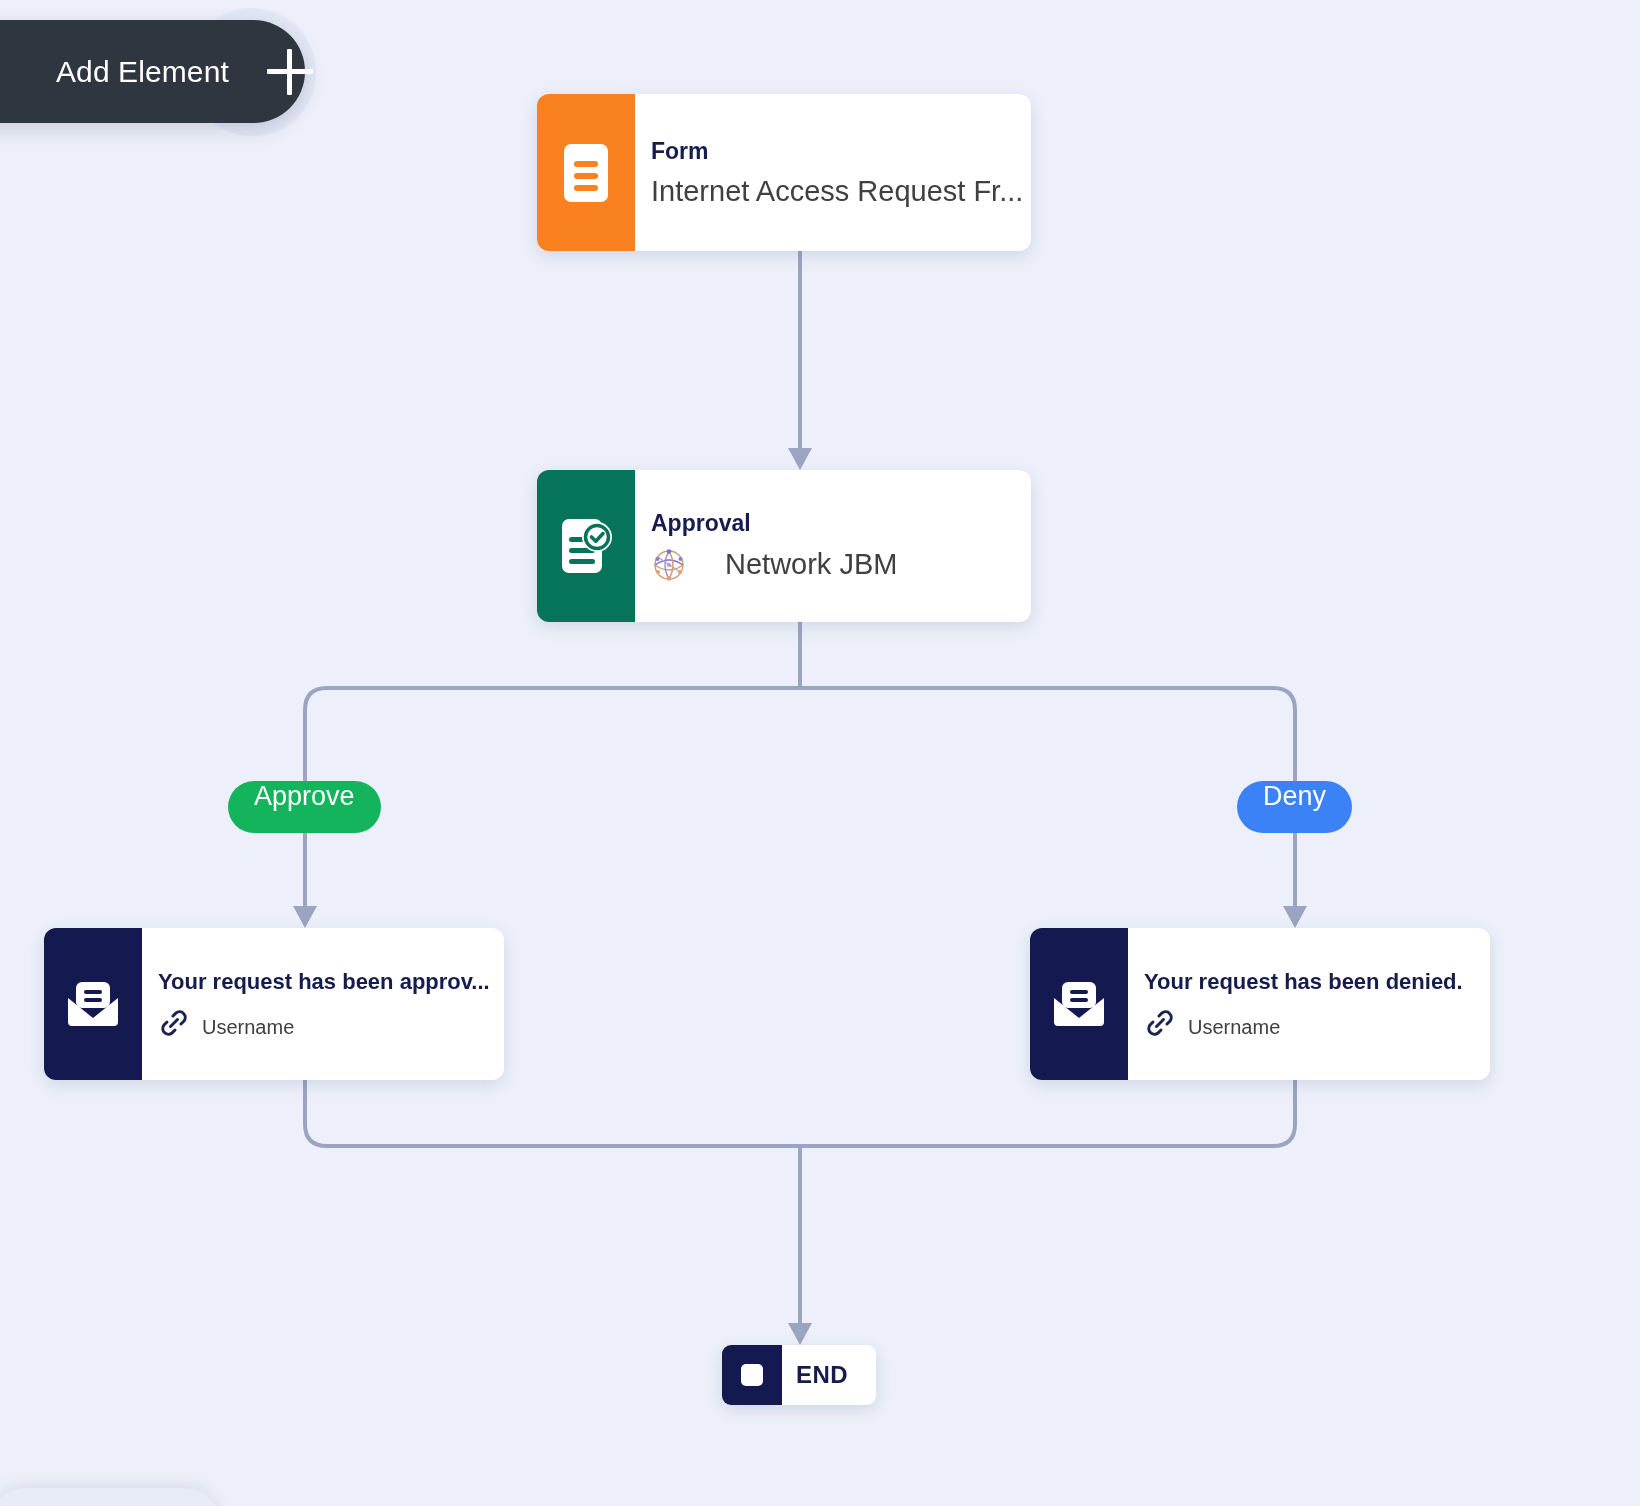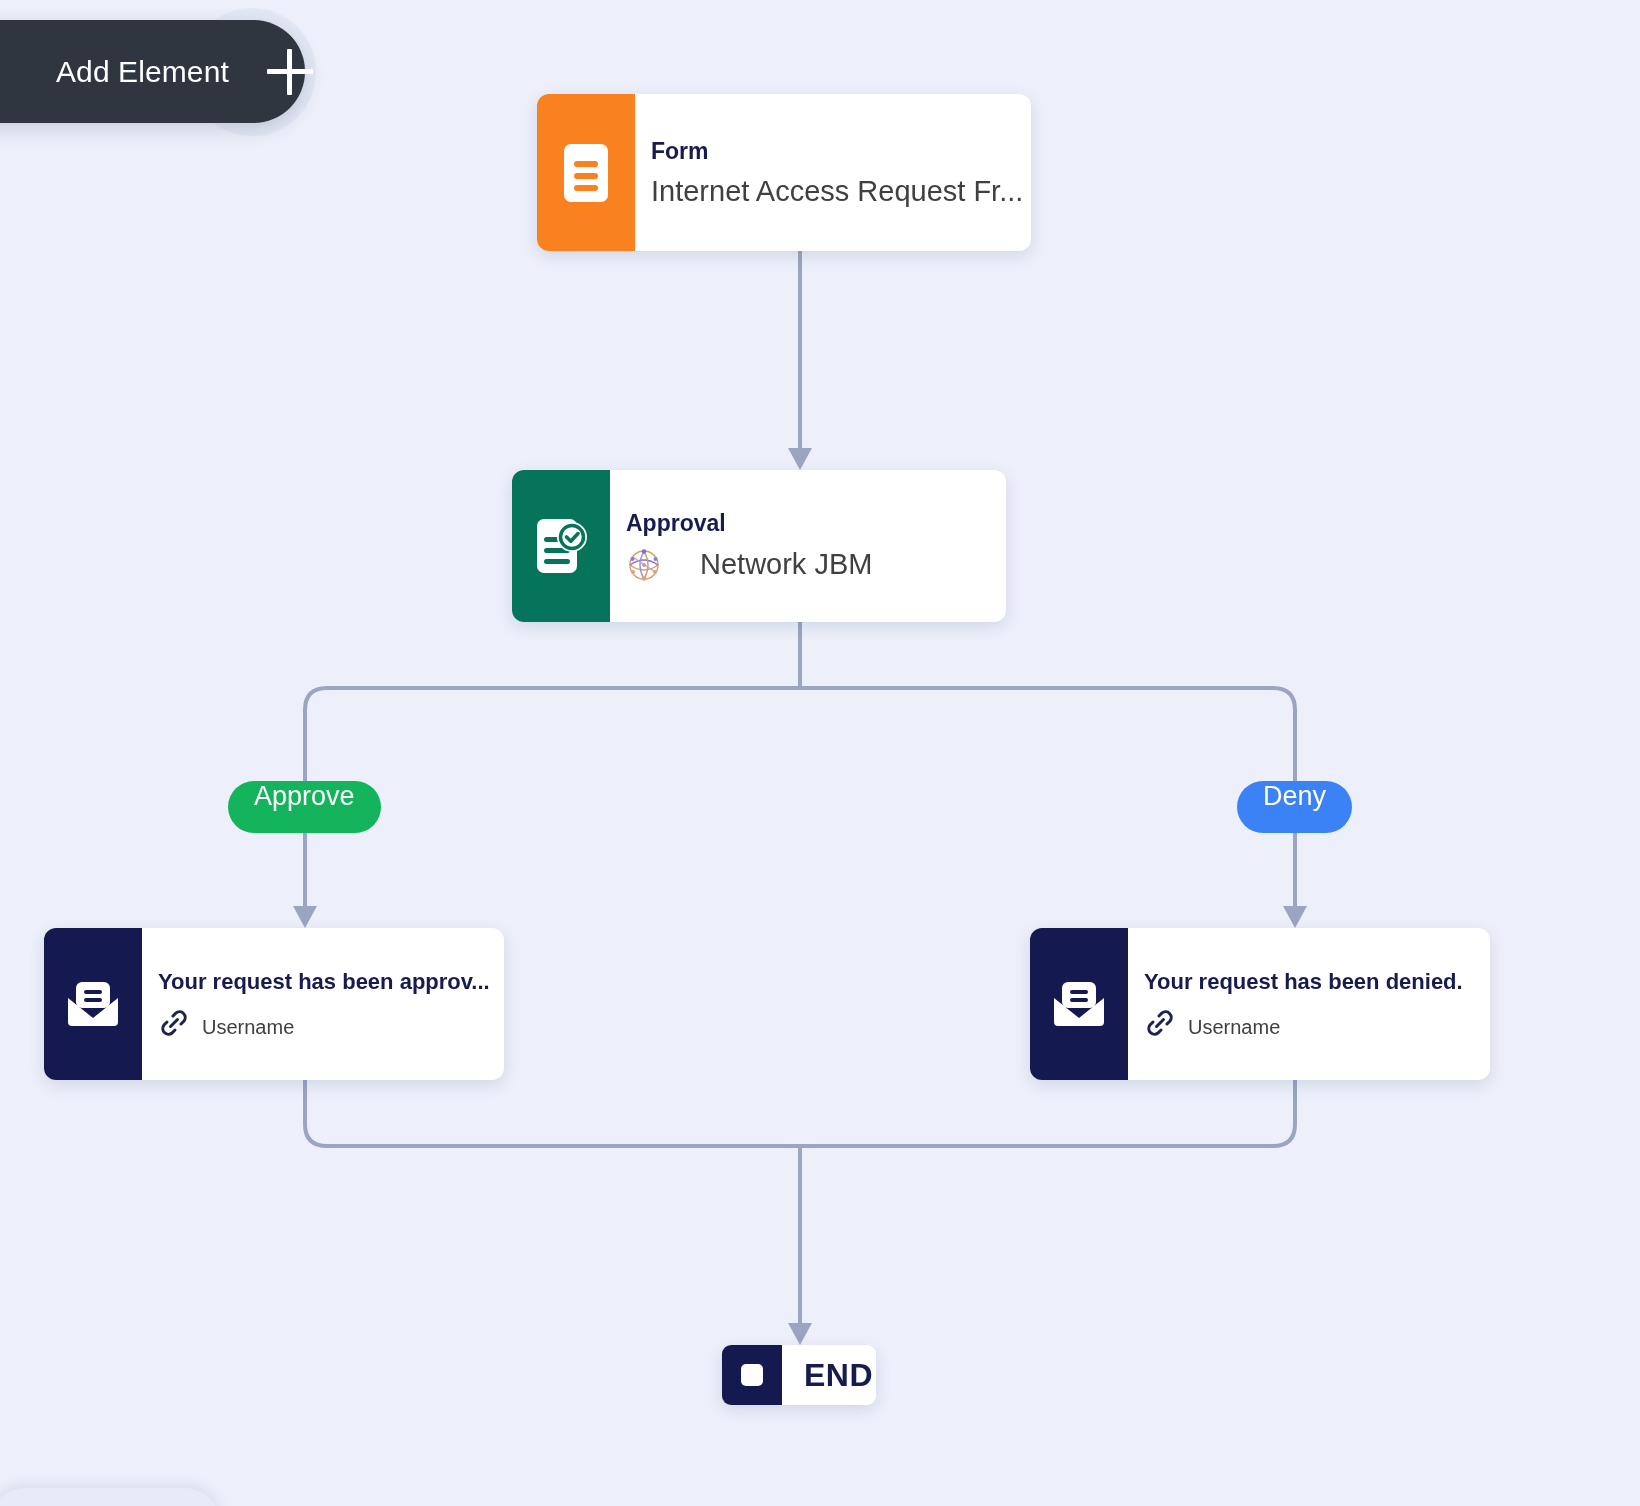--- a/index.html
+++ b/index.html
@@ -133,21 +133,21 @@
   #node-form .node-icon {
     width: 98px;
     background: #f9811f;
   }
   #node-form .node-body { padding-left: 16px; }
   #node-form .node-title { font-size: 23px; margin-bottom: 10px; }
   #node-form .node-sub { font-size: 29px; }
 
   
   #node-approval {
-    left: 512px;
+    left: 537px;
     top: 470px;
     width: 494px;
     height: 152px;
   }
   #node-approval .node-icon {
     width: 98px;
     background: #06745a;
   }
   #node-approval .node-body { padding-left: 16px; }
   #node-approval .node-title { font-size: 23px; margin-bottom: 10px; }
@@ -180,21 +180,21 @@
     border-radius: 9px;
   }
   #node-end .node-icon {
     width: 60px;
     background: #141a4f;
   }
   #node-end .node-body {
     padding-left: 14px;
     justify-content: center;
   }
-  #node-end .node-title { font-size: 32px; margin: 8px; letter-spacing: 0.5px; }
+  #node-end .node-title { font-size: 24px; margin: 0; letter-spacing: 0.5px; }
 
   
   .branch-pill {
     position: absolute;
     height: 52px;
     border-radius: 26px;
     display: flex;
     align-items: flex-start;
     justify-content: center;
     color: #ffffff;

